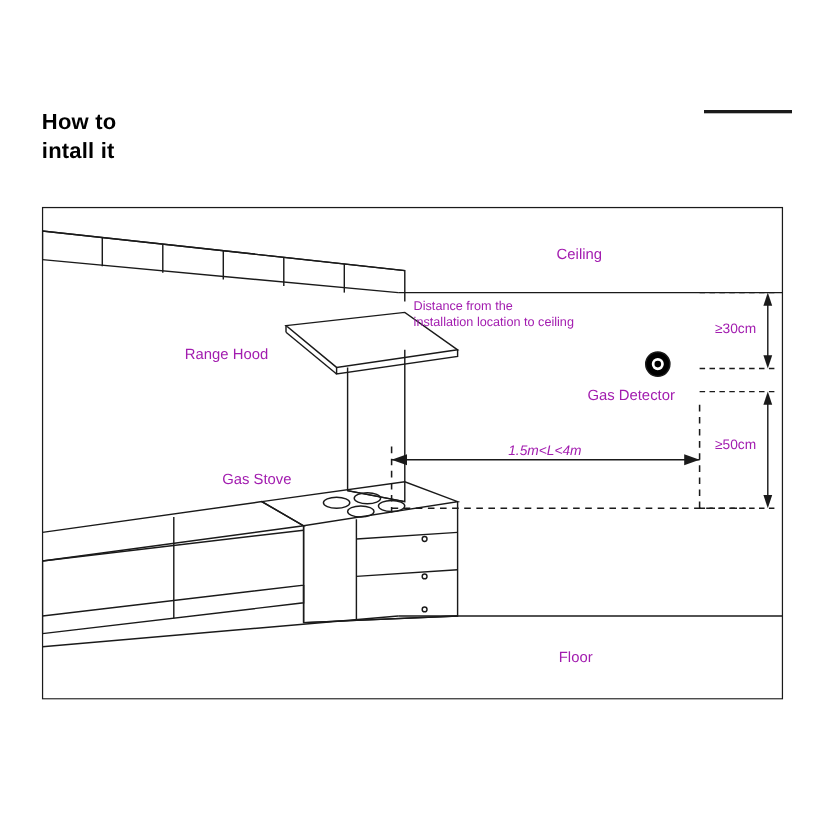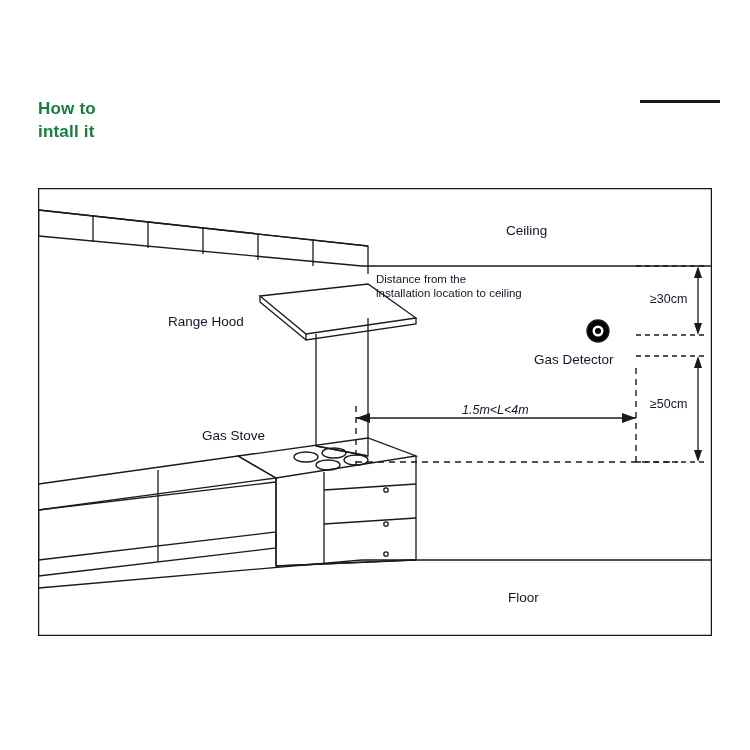--- a/index.html
+++ b/index.html
@@ -18,25 +18,25 @@
   #page {
     position: absolute;
     left: 0; top: 0;
     width: 750px;
     height: 750px;
   }
   .title {
     position: absolute;
     left: 38px;
     top: 98px;
-    font-size: 17px;
+    font-size: 20px;
     font-weight: bold;
     line-height: 1.35;
     letter-spacing: 0.2px;
-    color: #15803d;
+    color: #000000;
     white-space: pre-line;
   }
   .title-rule {
     position: absolute;
     left: 640px;
     top: 100px;
     width: 80px;
     height: 3px;
     background: #1a1a1a;
   }
@@ -46,21 +46,21 @@
     top: 188px;
     width: 674px;
     height: 448px;
   }
   .figure svg {
     display: block;
   }
   .lbl {
     position: absolute;
     font-size: 13.5px;
-    color: #0f172a;
+    color: #a21caf;
     white-space: nowrap;
   }
   .lbl.small {
     font-size: 11.5px;
     line-height: 1.25;
     text-align: left;
     white-space: pre-line;
   }
   .lbl.dim {
     font-size: 12.5px;

